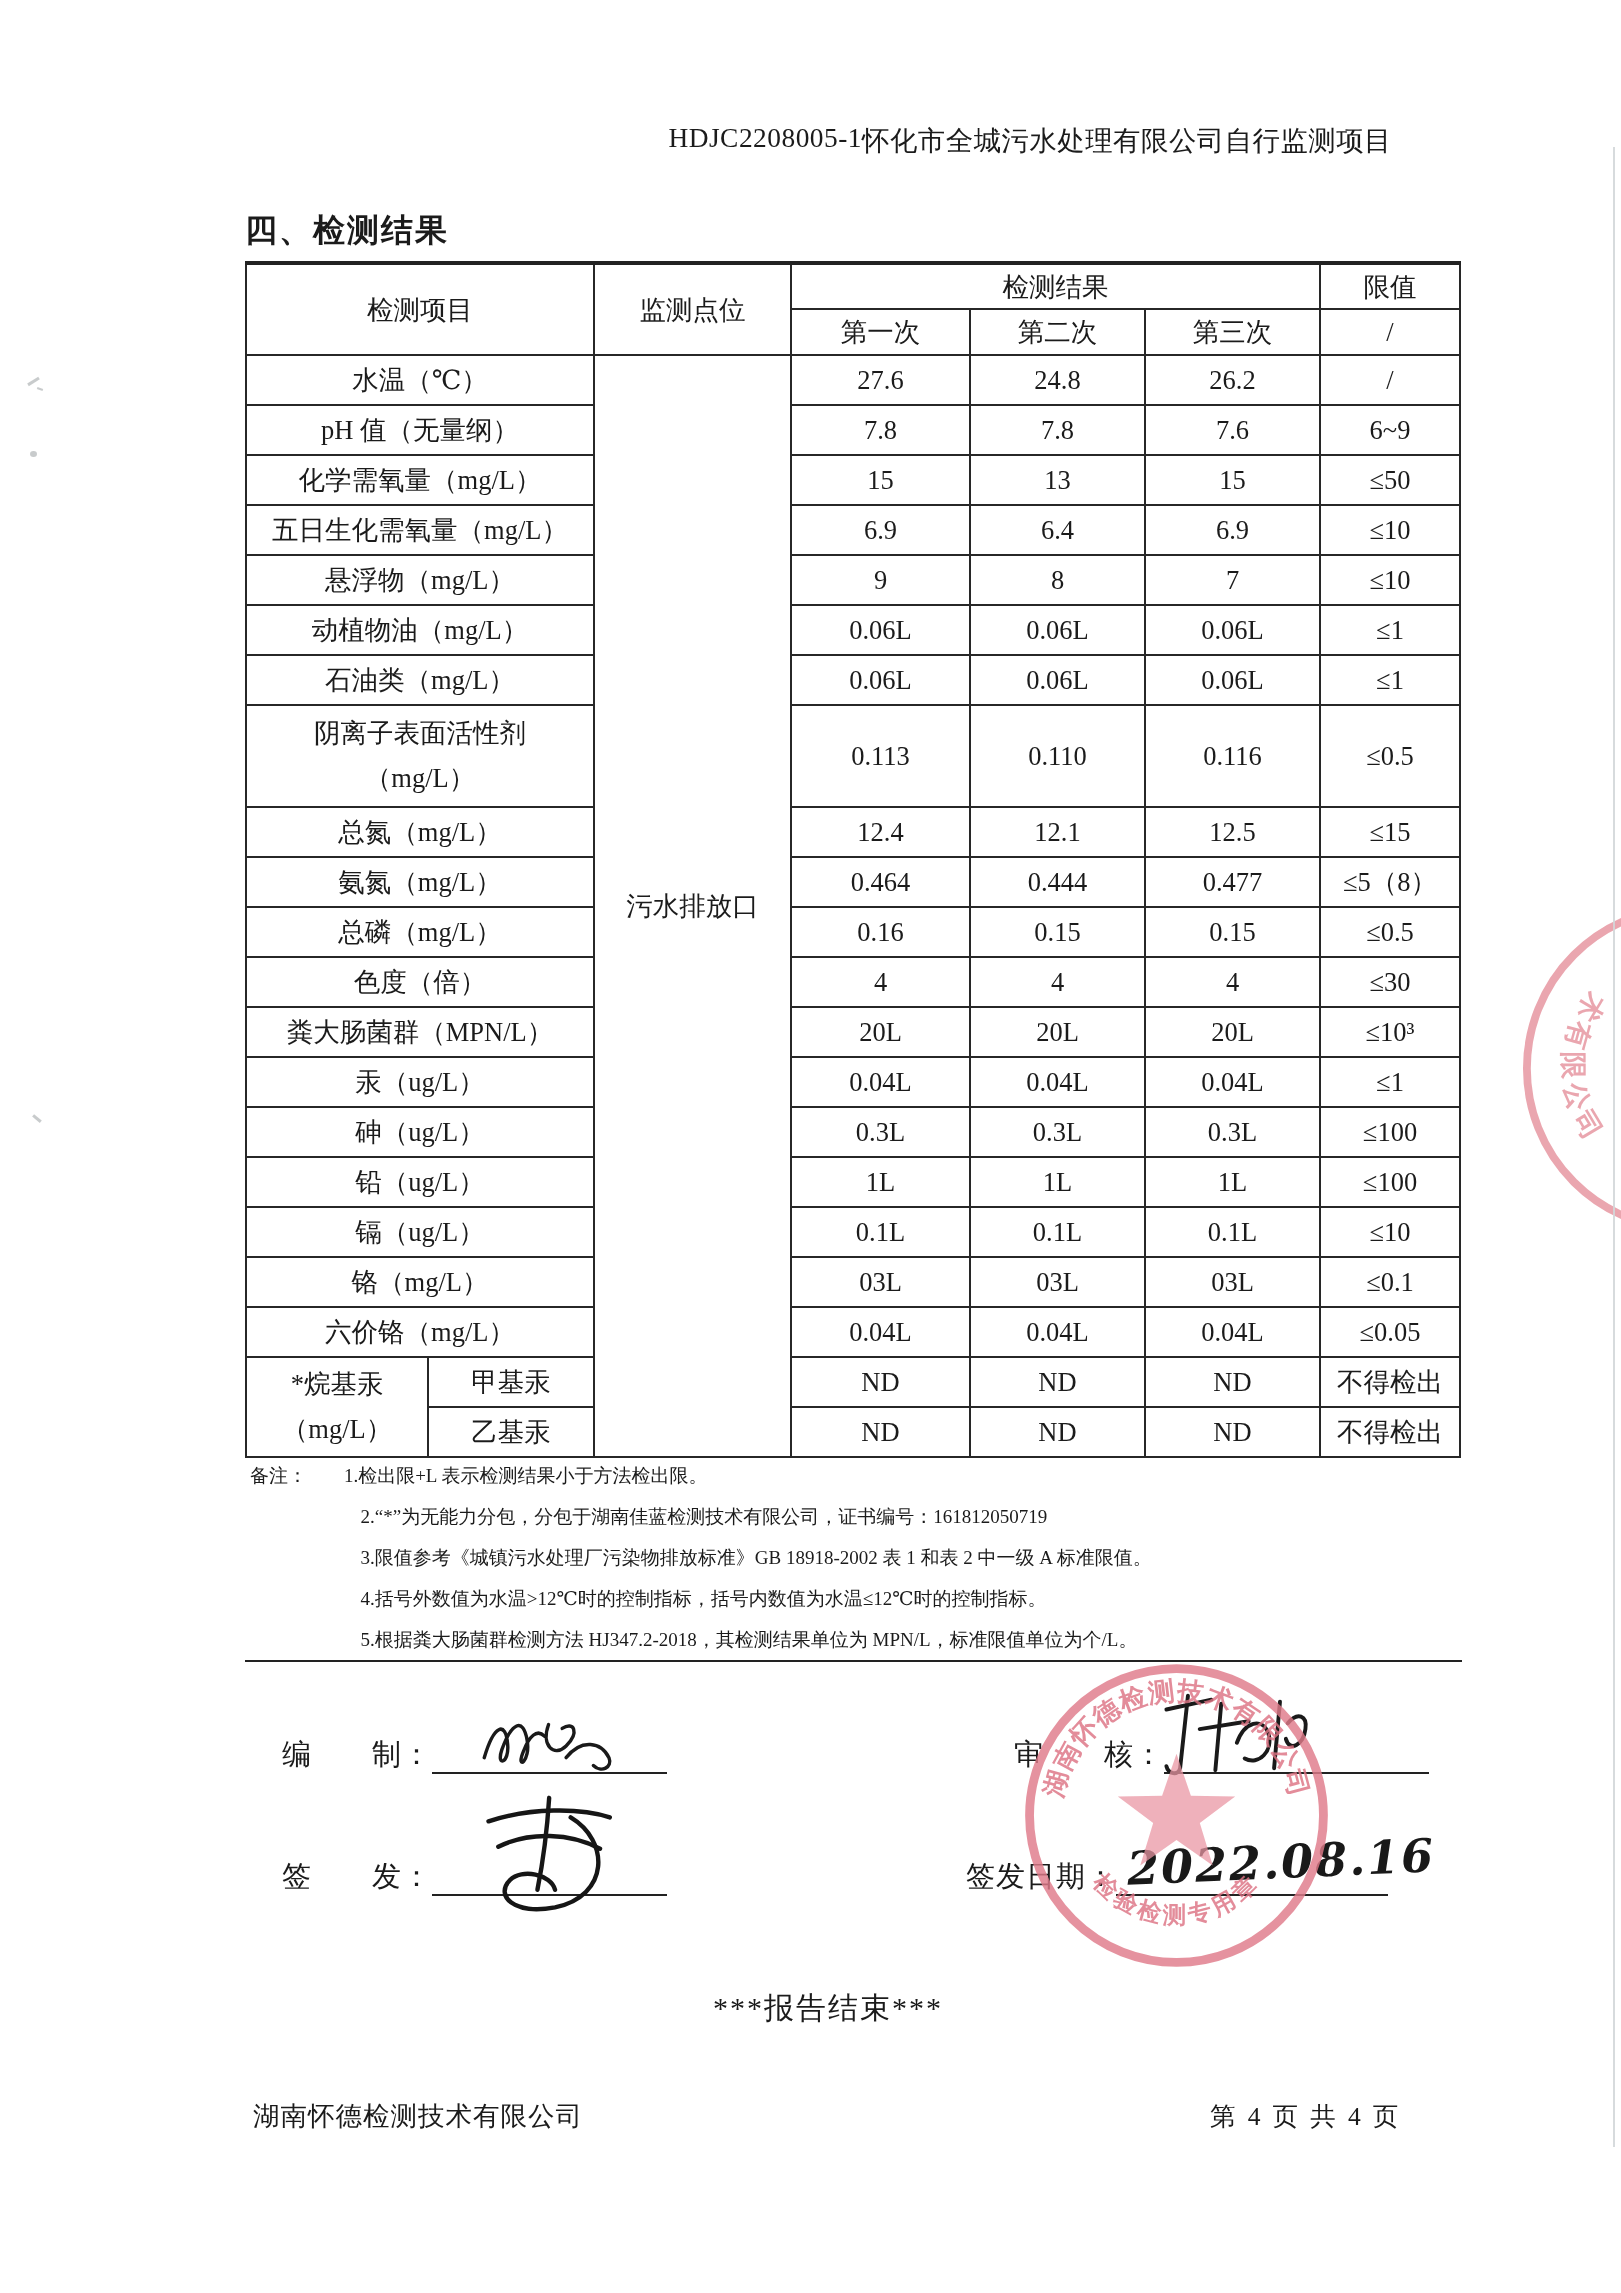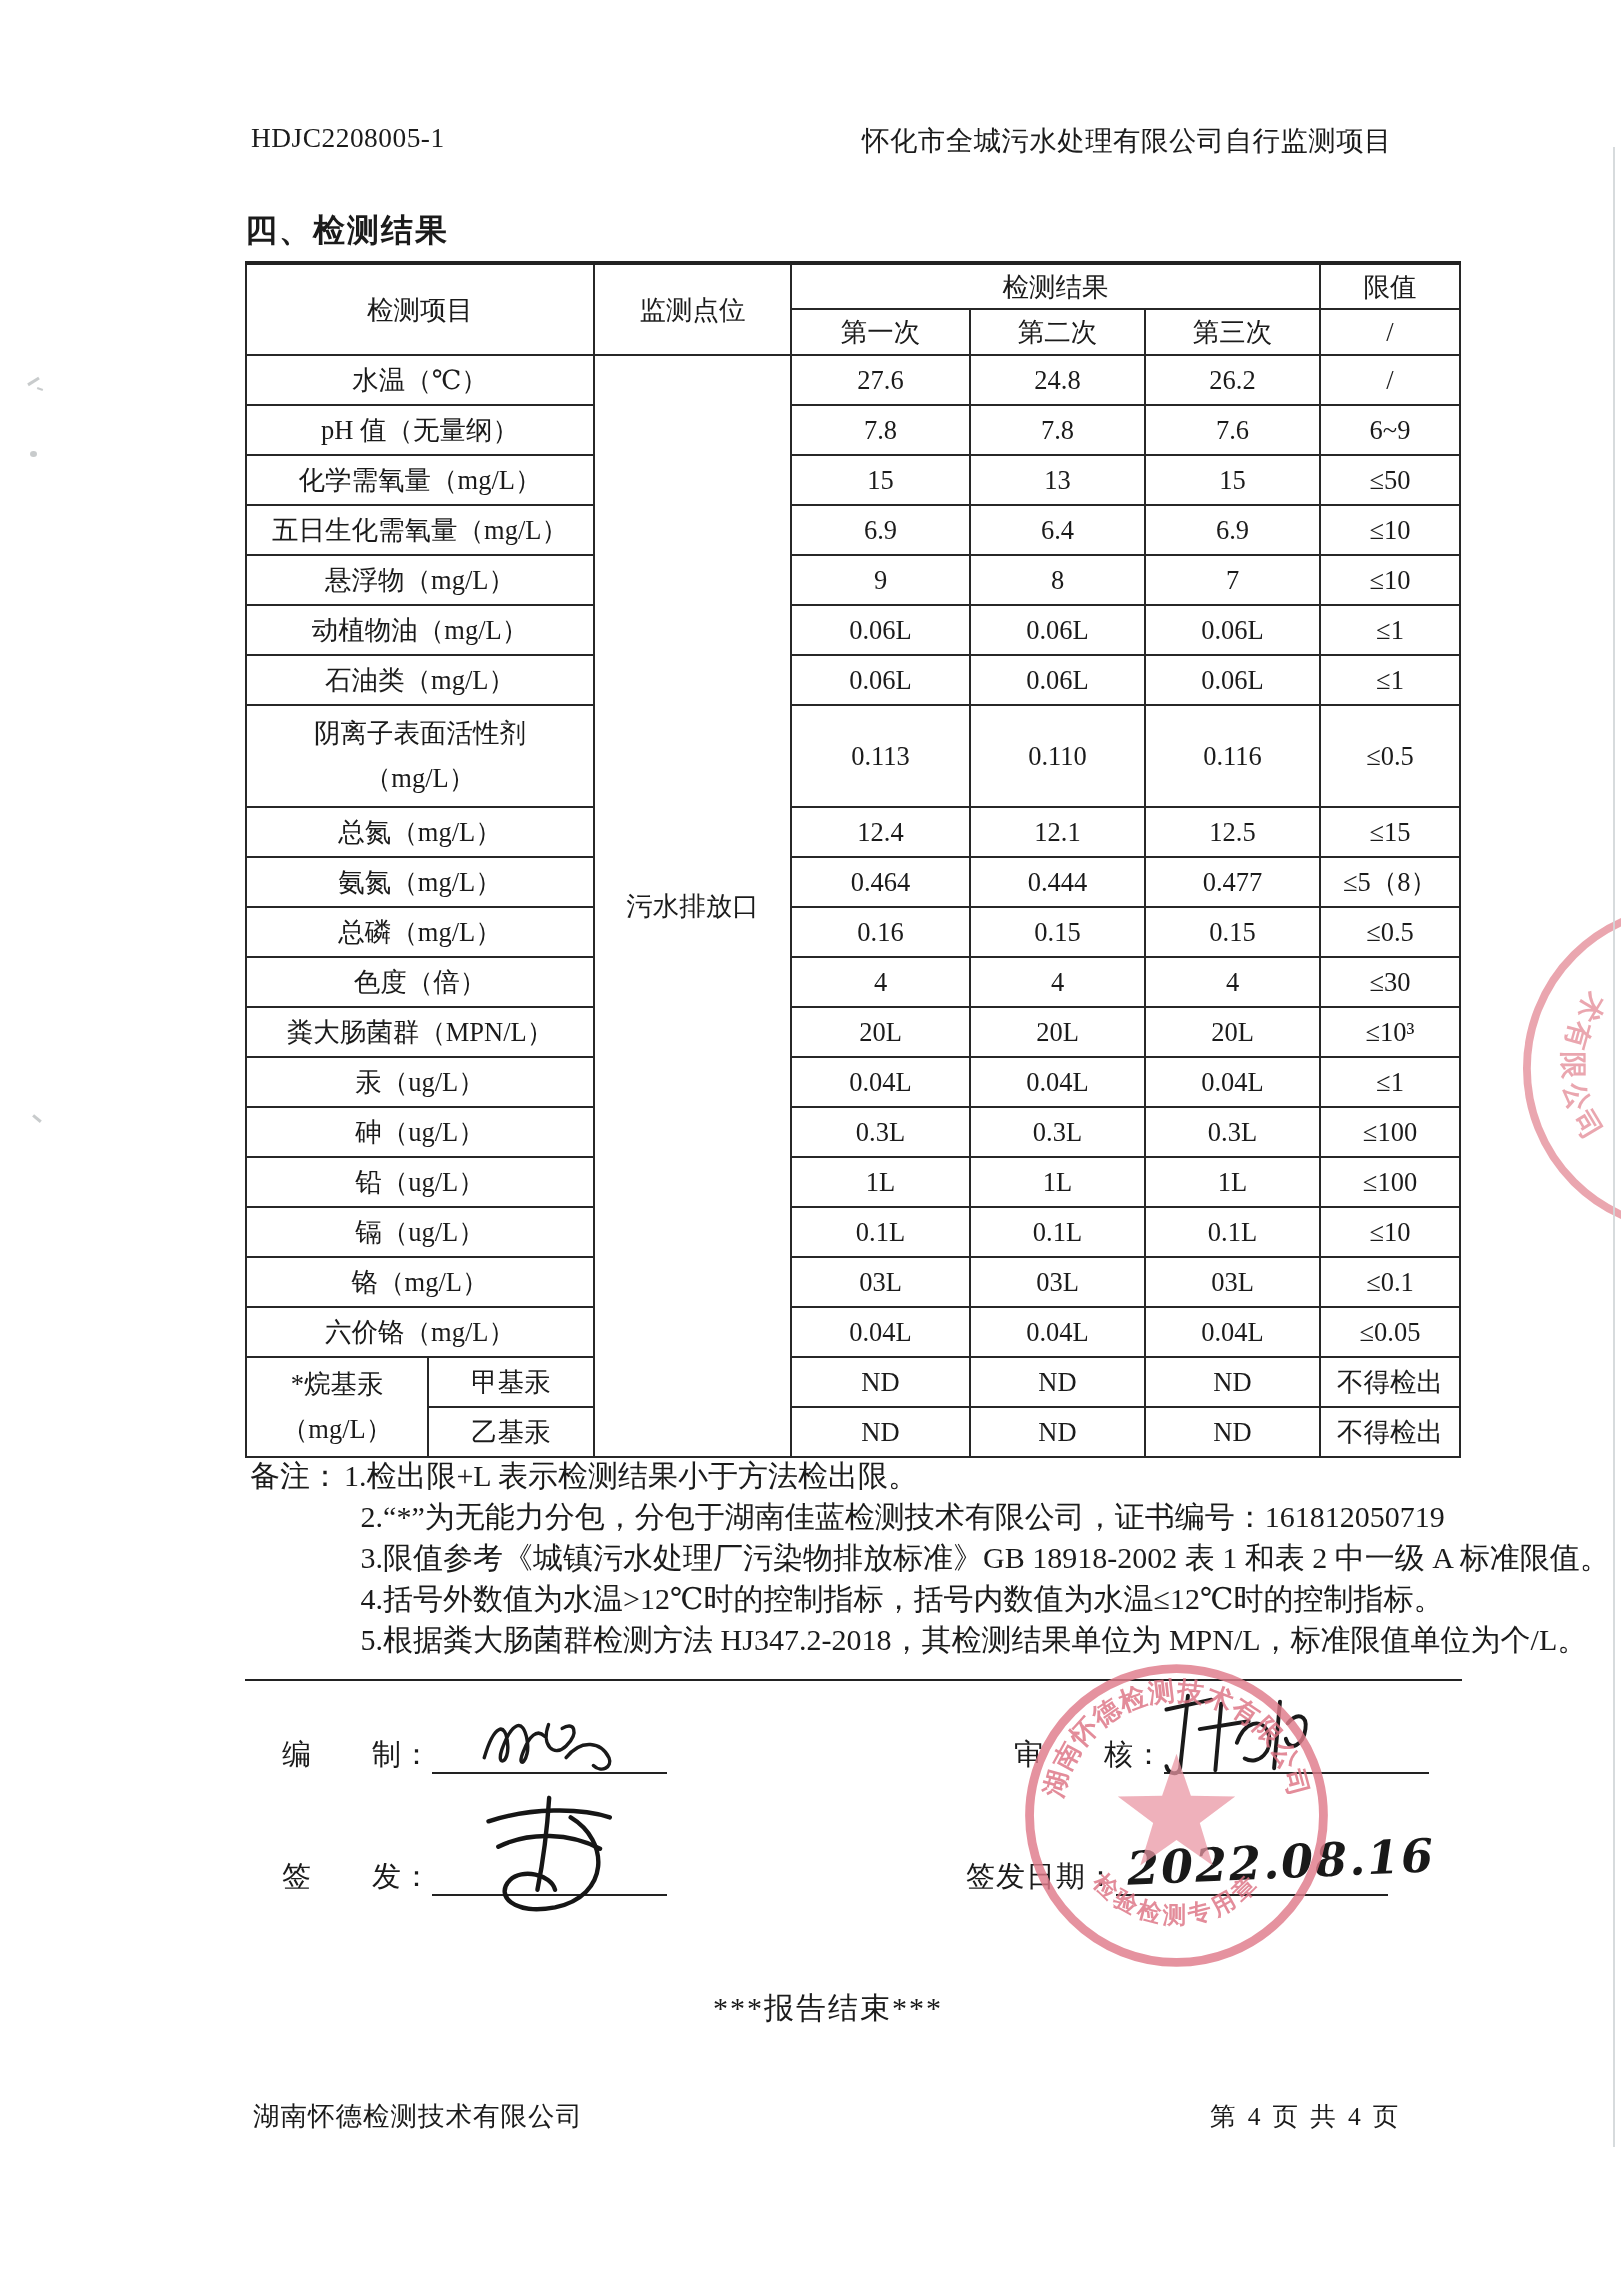--- a/index.html
+++ b/index.html
@@ -1,38 +1,38 @@
 <!DOCTYPE html>
 <html><head>
 <meta charset="utf-8">
 <style>
   html,body{margin:0;padding:0;background:#e8e8e8;}
   .page{position:relative;width:1621px;height:2294px;background:#ffffff;margin:0 auto;
         font-family:"Liberation Serif","DejaVu Serif",serif;color:#1b1b1b;overflow:hidden;}
 
   
   .hdr{position:absolute;top:123px;left:251px;width:1141px;display:flex;
-       justify-content:space-between;font-size:27.4px;letter-spacing:0.5px;}
+       justify-content:flex-end;font-size:27.4px;letter-spacing:0.5px;}
 
   
   .sec-title{position:absolute;top:209px;left:245px;font-size:32px;font-weight:bold;letter-spacing:2px;}
 
   
   table.results{position:absolute;top:261px;left:245px;width:1215px;border-collapse:collapse;
         table-layout:fixed;font-size:26.5px;border:2.9px solid #222;border-top:4.9px solid #222;}
   table.results td{border:2px solid #272727;text-align:center;vertical-align:middle;padding:0;
         overflow:hidden;}
   tr.rhead{height:46px;}
   tr.rh{height:50px;}
   tr.rtall{height:102px;padding-left:16px;}
   .two-line{line-height:45px;}
 
   
-  .notes{position:absolute;top:1455px;left:245px;width:1217px;font-size:30px;
-         border-bottom:2.9px solid #222;padding-bottom:19px;}
+  .notes{position:absolute;top:1455px;left:245px;width:1217px;font-size:19px;
+         border-bottom:2.9px solid #222;padding-bottom:0;}
   .notes-row{display:flex;}
   .notes-label{flex:none;width:94px;padding-left:4.9px;line-height:41px;}
   .notes-items{flex:1;}
   .note-item{line-height:41px;white-space:nowrap;}
   .note-item.indent{padding-left:16.7px;}
 
   
   .sig-group{position:absolute;display:flex;align-items:flex-end;font-size:29px;letter-spacing:1px;}
   .sig-label{line-height:39px;}
   .sig-line{display:inline-block;border-bottom:2px solid #222;height:37px;}

